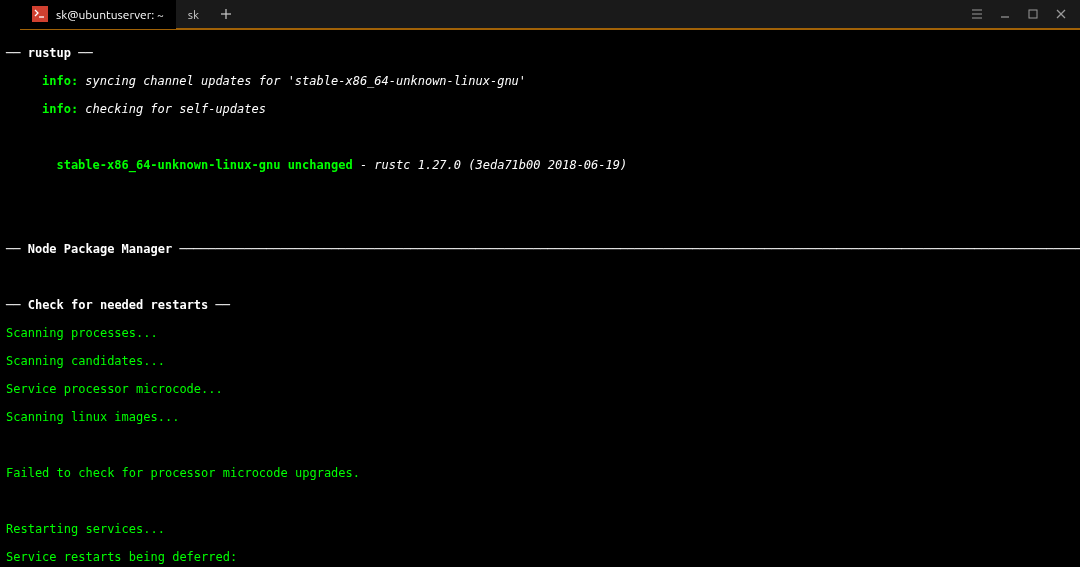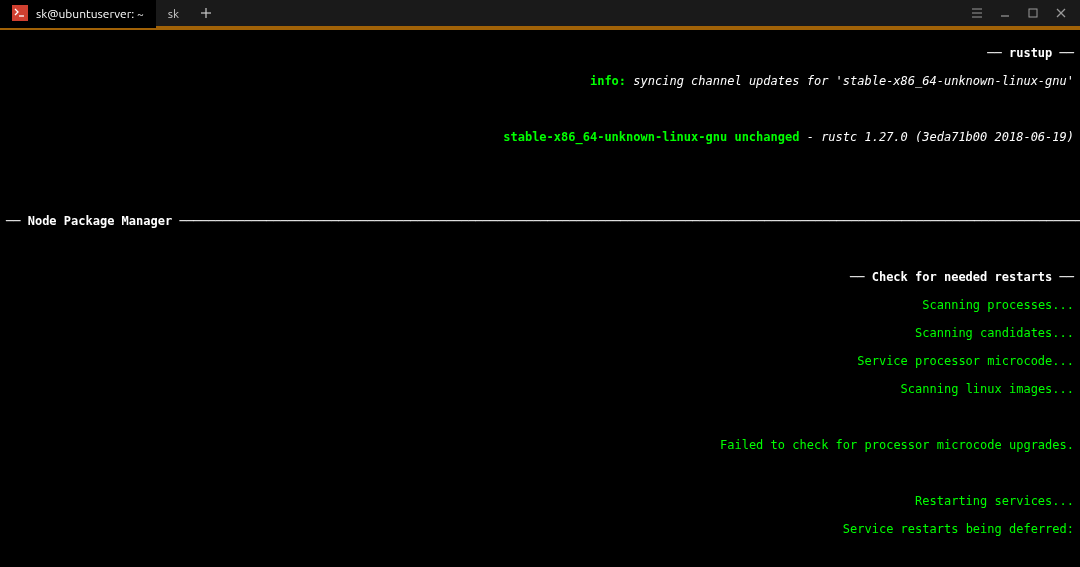--- a/index.html
+++ b/index.html
@@ -10,21 +10,22 @@
       color: #00ff00;
       width: 1080px;
       height: 567px;
       overflow: hidden;
     }
     .titlebar {
       height: 30px;
       background: #1a1a1a;
       display: flex;
       align-items: center;
-      border-bottom: 4px solid #a16207;
+      border-bottom: 2px solid #a16207;
+      margin-left: 20px;
     }
     .tab {
       height: 30px;
       display: flex;
       align-items: center;
       padding: 0 12px;
       gap: 8px;
       font-family: 'Ubuntu', 'Segoe UI', sans-serif;
       font-size: 12px;
       color: #ccc;
@@ -75,21 +76,21 @@
       padding: 2px 6px;
       line-height: 14px;
       white-space: pre;
       font-size: 12px;
     }
     .green { color: #00ff00; }
     .greenb { color: #00ff00; font-weight: bold; margin-left: 36px; }
     .white { color: #fff; font-style: italic; }
     .whiteb { color: #fff; font-weight: bold; }
     .hr-line { color: #fff; font-weight: bold; }
-    .line { display: block; min-height: 14px; text-align: right; }
+    .line { display: block; min-height: 14px; }
   </style>
 </head>
 <body>
 
 <div class="titlebar">
   <div class="tab active">
     <span class="tab-icon">
       <svg width="12" height="10" viewBox="0 0 12 10">
           <path d="M1 1 L4 4 L1 7" stroke="#fff" stroke-width="1.3" fill="none"></path>
           <line x1="5" y1="8" x2="10" y2="8" stroke="#fff" stroke-width="1.3"></line>
@@ -129,20 +130,21 @@
           <line x1="1" y1="1" x2="9" y2="9" stroke="#999" stroke-width="1.2"></line>
           <line x1="9" y1="1" x2="1" y2="9" stroke="#999" stroke-width="1.2"></line>
         </svg>
     </span>
   </div>
 </div>
 
 <div class="terminal">
 <span class="line"><span class="hr-line">── </span><span class="whiteb">rustup</span><span class="hr-line"> ──</span></span>
 <span class="line"><span class="greenb">info:</span><span class="white"> syncing channel updates for 'stable-x86_64-unknown-linux-gnu'</span></span>
+<span class="line"><span class="greenb">info:</span><span class="white"> checking for self-updates</span></span>
 <span class="line"></span>
 <span class="line"><span class="greenb">  stable-x86_64-unknown-linux-gnu unchanged</span><span class="white"> - rustc 1.27.0 (3eda71b00 2018-06-19)</span></span>
 <span class="line"></span>
 <span class="line"></span>
 <span class="line"><span class="hr-line">── </span><span class="whiteb">Node Package Manager</span><span class="hr-line"> ──────────────────────────────────────────────────────────────────────────────────────────────────────────────────────────────────────────────────</span></span>
 <span class="line"></span>
 <span class="line"><span class="hr-line">── </span><span class="whiteb">Check for needed restarts</span><span class="hr-line"> ──</span></span>
 <span class="line green">Scanning processes...</span>
 <span class="line green">Scanning candidates...</span>
 <span class="line green">Service processor microcode...</span>

